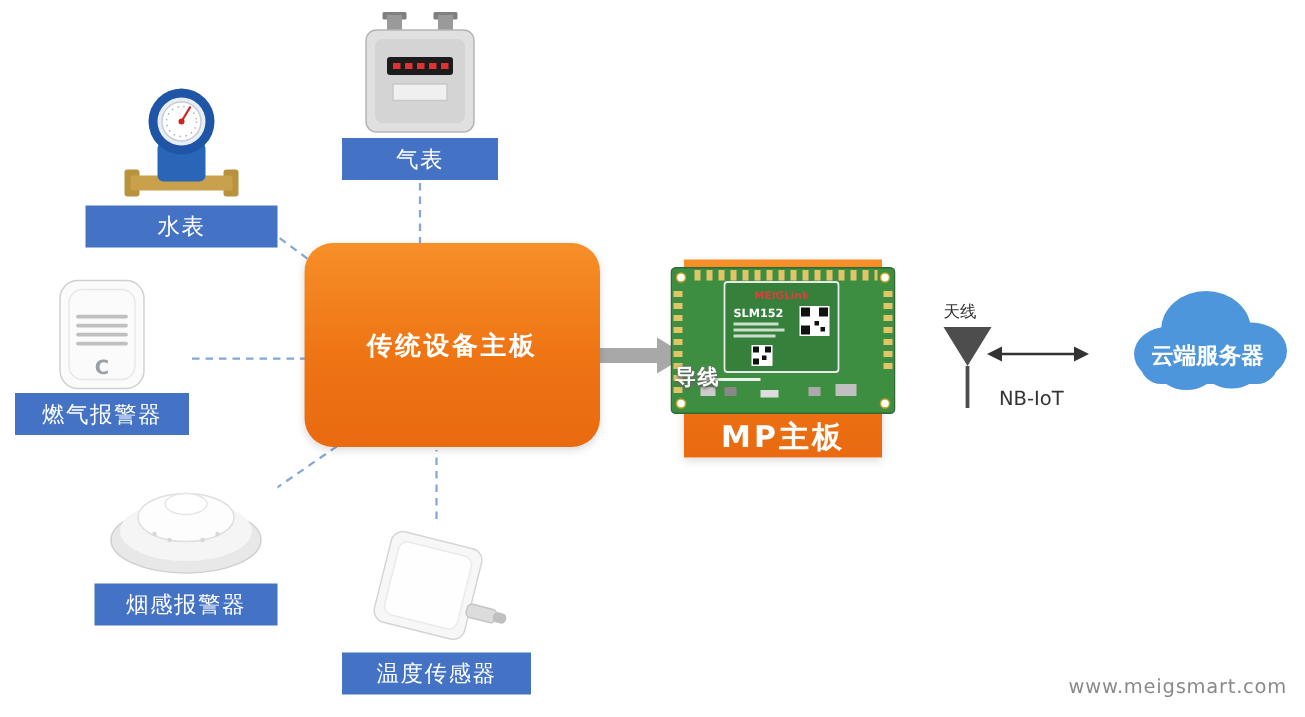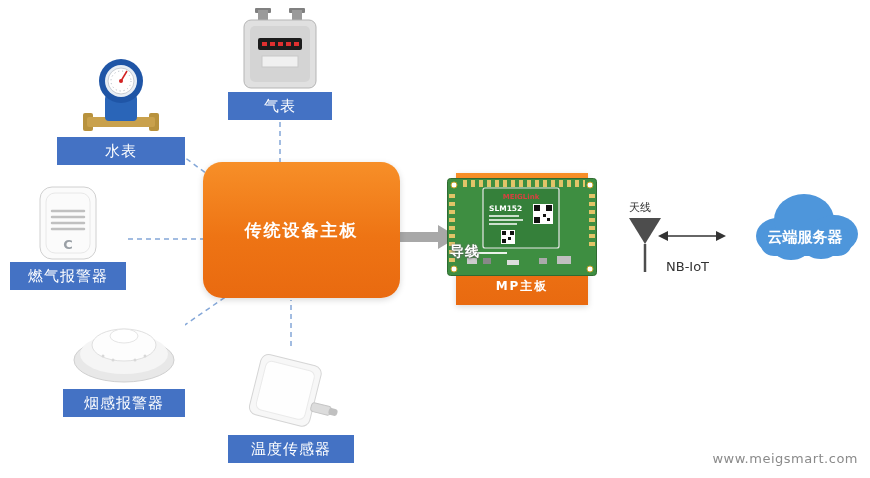--- a/index.html
+++ b/index.html
@@ -20,21 +20,21 @@
 
   .wire-arrow { position:absolute; left:398px; top:222px; z-index:1; }
   .wire-label { position:absolute; left:406px; top:243px; z-index:3; color:#fff; font-size:14px; font-weight:bold;
     letter-spacing:1px; text-shadow:0 1px 2px rgba(90,90,90,0.9), 0 0 3px rgba(120,120,120,0.8);padding-left:44px; }
 
   .mp-board { position:absolute; left:456px; top:173px; width:132px; height:132px; z-index:2;
     background:linear-gradient(180deg,#F78F28 0%,#EE7414 55%,#E96A10 100%);
     display:flex; flex-direction:column; align-items:center;
     box-shadow:0 2px 6px rgba(0,0,0,0.15); }
   .mp-board .pcb { margin-top:5px; display:block; }
-  .mp-label { color:#fff; font-size:12px; font-weight:bold; letter-spacing:2px; margin-top:2px; }
+  .mp-label { color:#fff; font-size:20px; font-weight:bold; letter-spacing:2px; margin-top:2px; }
 
   .antenna { position:absolute; left:623px; top:216px; z-index:2; }
   .antenna-label { position:absolute; left:629px; top:200px; z-index:2; color:#333; font-size:11px; }
 
   .nbiot-arrow { position:absolute; left:656px; top:228px; z-index:2; }
   .nbiot-label { position:absolute; left:666px; top:259px; z-index:2; color:#333; font-size:13px; }
 
   .cloud { position:absolute; left:746px; top:184px; z-index:2; }
 
   .watermark { position:absolute; right:12px; bottom:12px; z-index:2; color:#8a8a8a; font-size:13px; letter-spacing:0.5px; }

